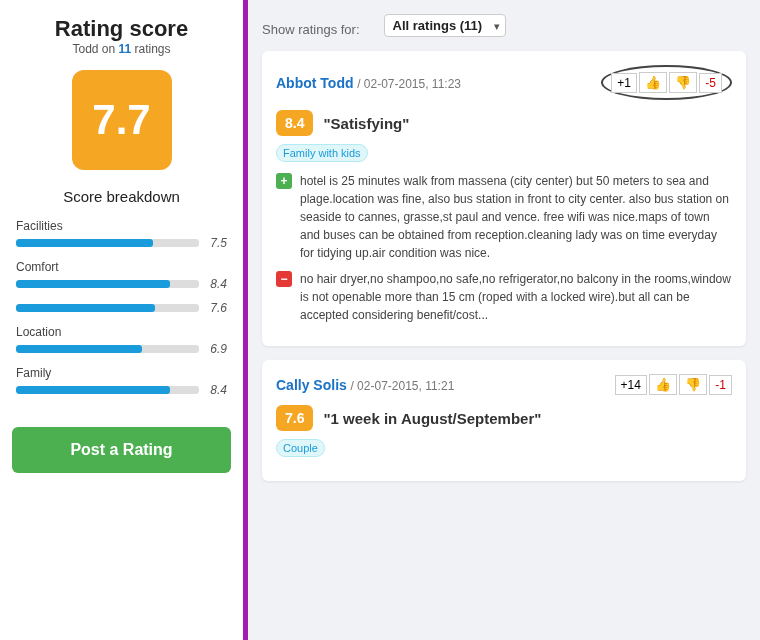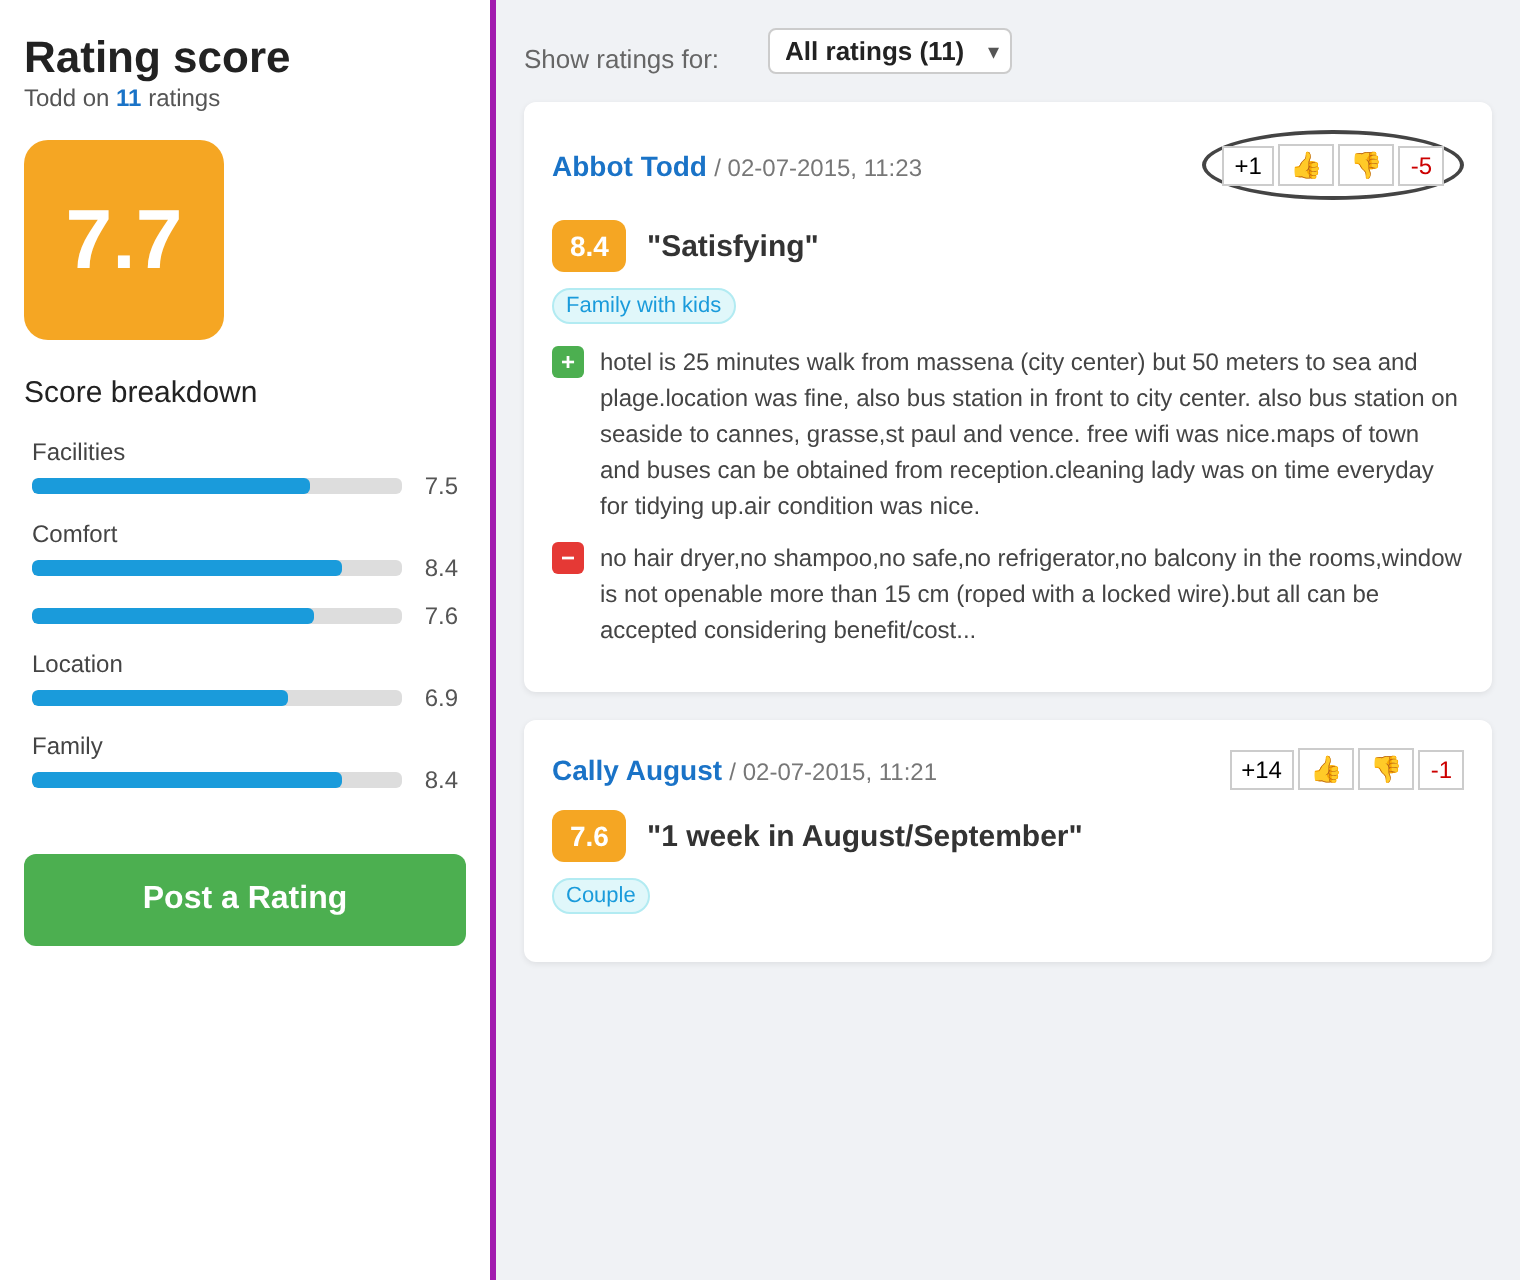--- a/index.html
+++ b/index.html
@@ -12,24 +12,24 @@
       overflow: hidden;
       display: flex;
     }
 
     
     .left-panel {
       width: 248px;
       min-width: 248px;
       background: #fff;
       padding: 16px 12px;
-      border-right: 3px solid #a21caf;
+      border-right: 5px solid #a21caf;
       display: flex;
       flex-direction: column;
-      align-items: flex-start;
+      align-items: center;
     }
 
     .rating-title {
       font-size: 22px;
       font-weight: bold;
       color: #222;
       text-align: center;
     }
 
     .rating-subtitle {
@@ -81,20 +81,21 @@
     .breakdown-label {
       font-size: 12px;
       color: #444;
       margin-bottom: 3px;
     }
 
     .bar-row {
       display: flex;
       align-items: center;
       gap: 6px;
+      font-style: italic;
     }
 
     .bar-track {
       background: #ddd;
       border-radius: 3px;
       height: 8px;
       flex: 1;
       overflow: hidden;
     }
 
@@ -429,21 +430,21 @@
 
     <div class="review-text-block">
       <div class="review-icon-neg">−</div>
       <div>no hair dryer,no shampoo,no safe,no refrigerator,no balcony in the rooms,window is not openable more than 15 cm (roped with a locked wire).but all can be accepted considering benefit/cost...</div>
     </div>
   </div>
 
   <div class="review-card">
     <div class="review-header">
       <div>
-        <span class="reviewer-name">Cally August</span>
+        <span class="reviewer-name">Cally Solis</span>
         <span class="reviewer-date"> / <span>02-07-2015, 11:21</span></span>
       </div>
       <div class="vote-container">
         <span class="v-num">+14</span>
         <button class="v-thumb">👍</button>
         <button class="v-thumb">👎</button>
         <span class="v-num" style="color:#cc0000">-1</span>
       </div>
     </div>
 

